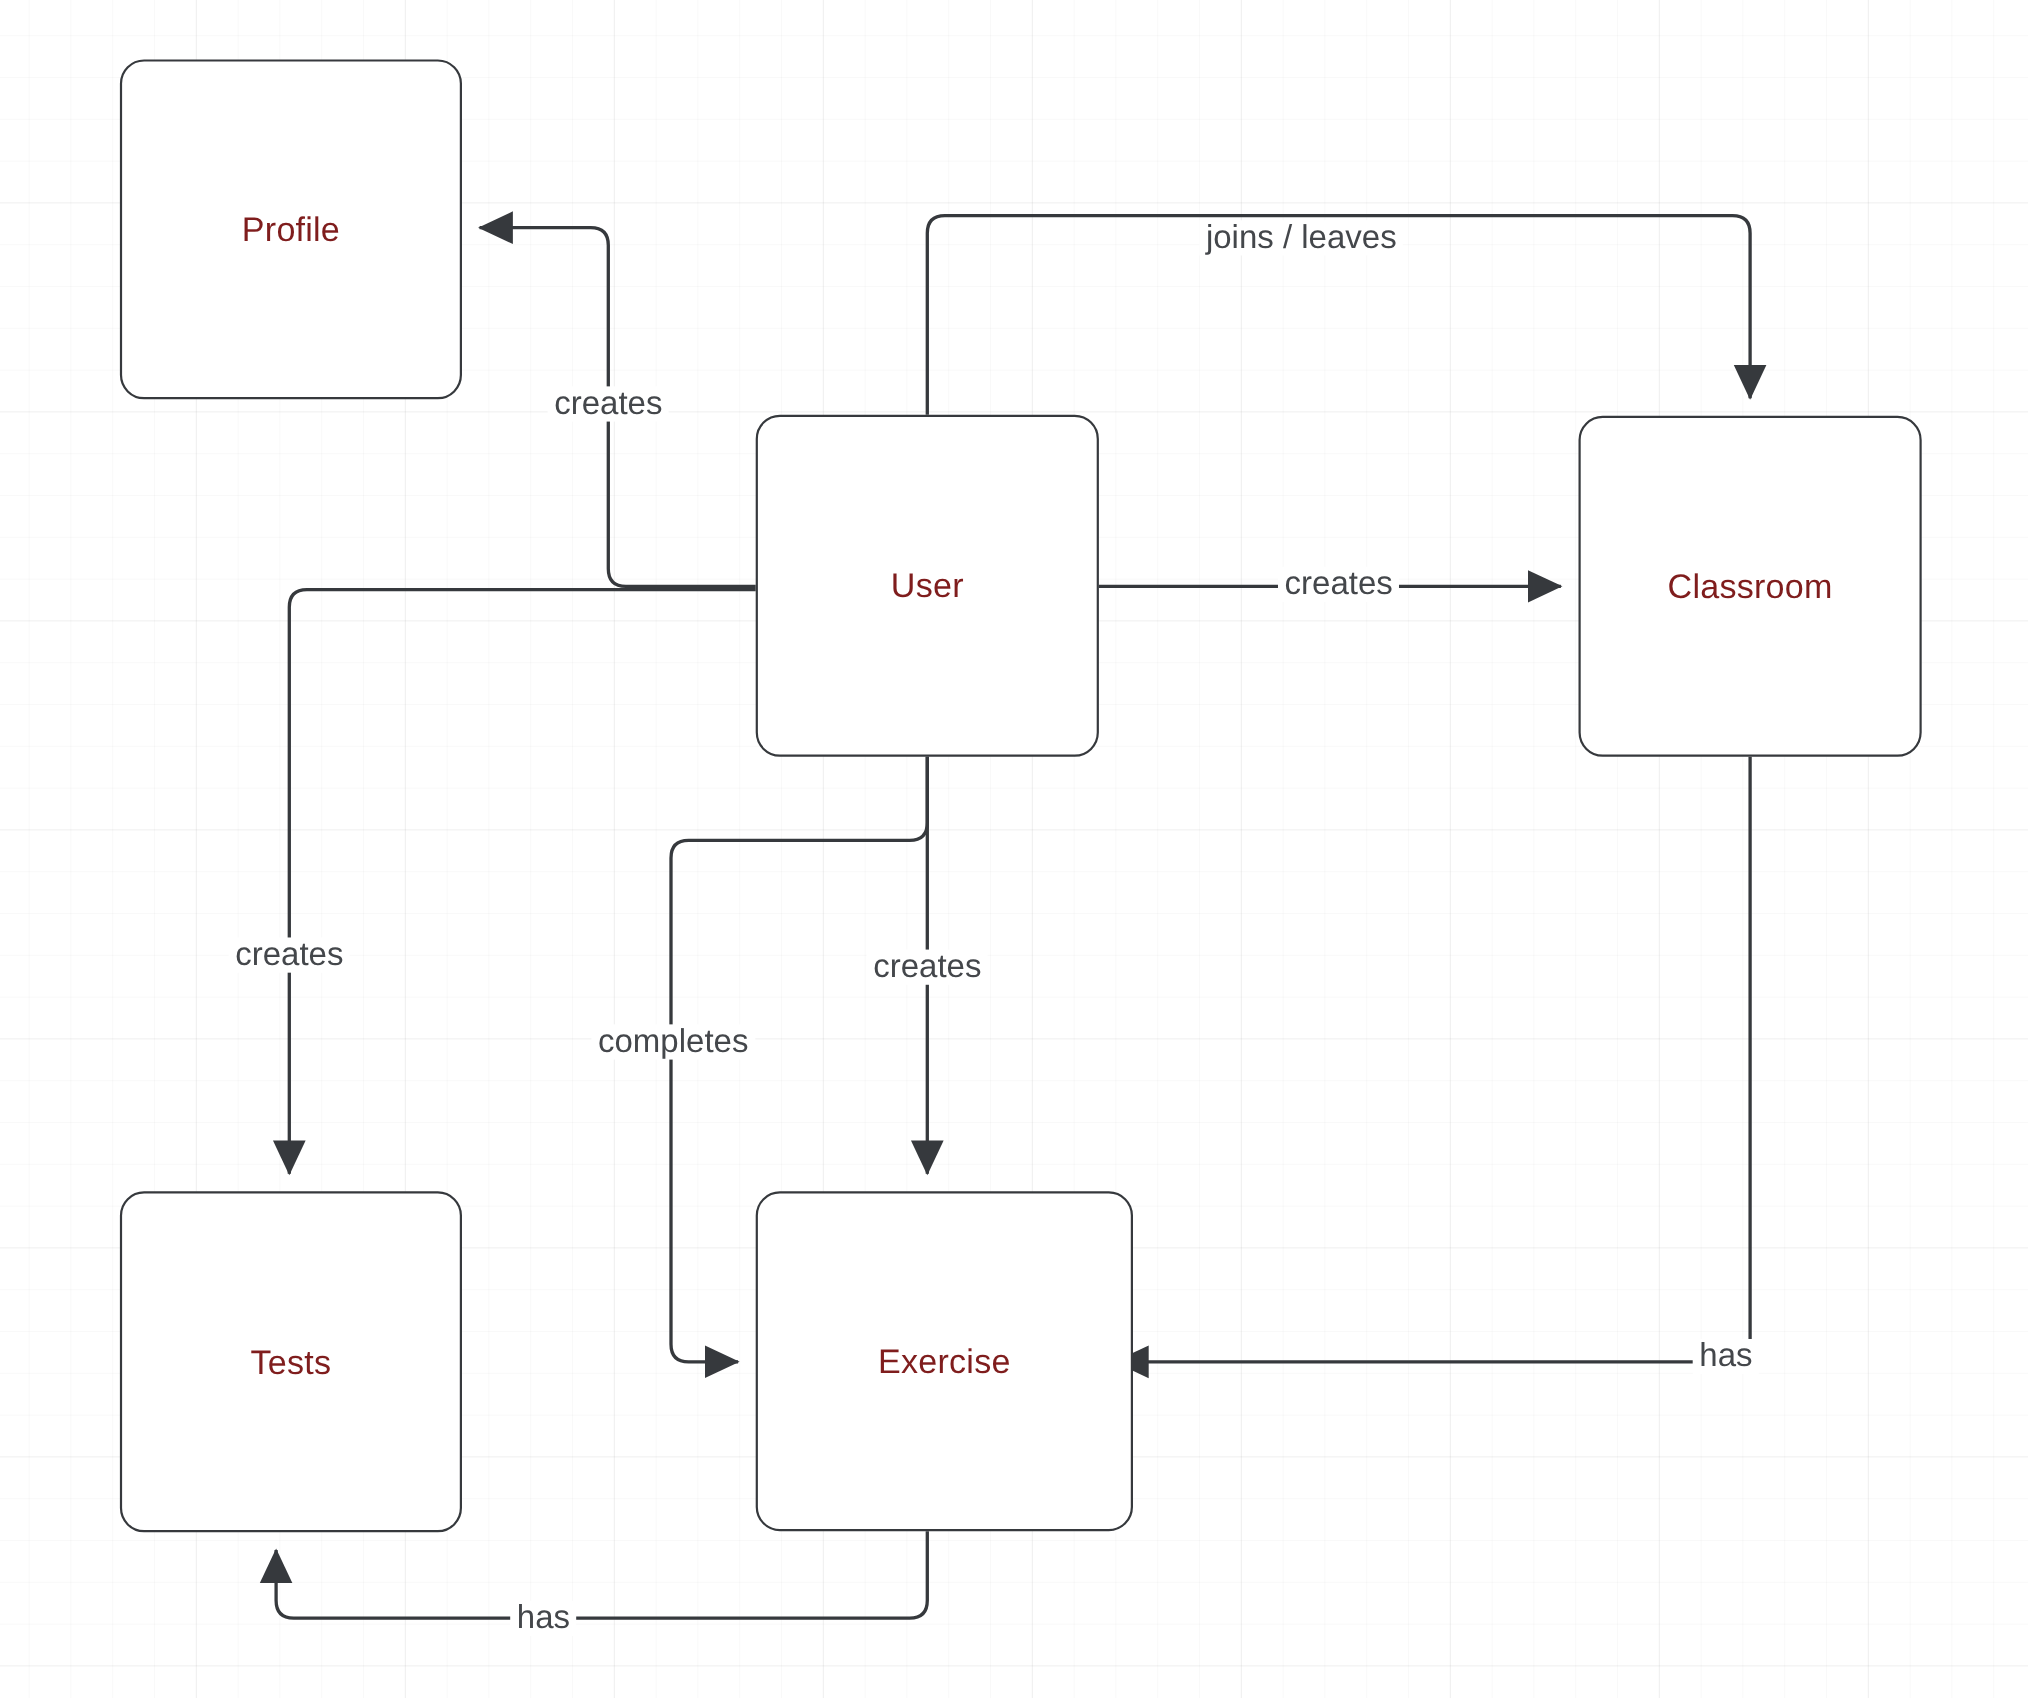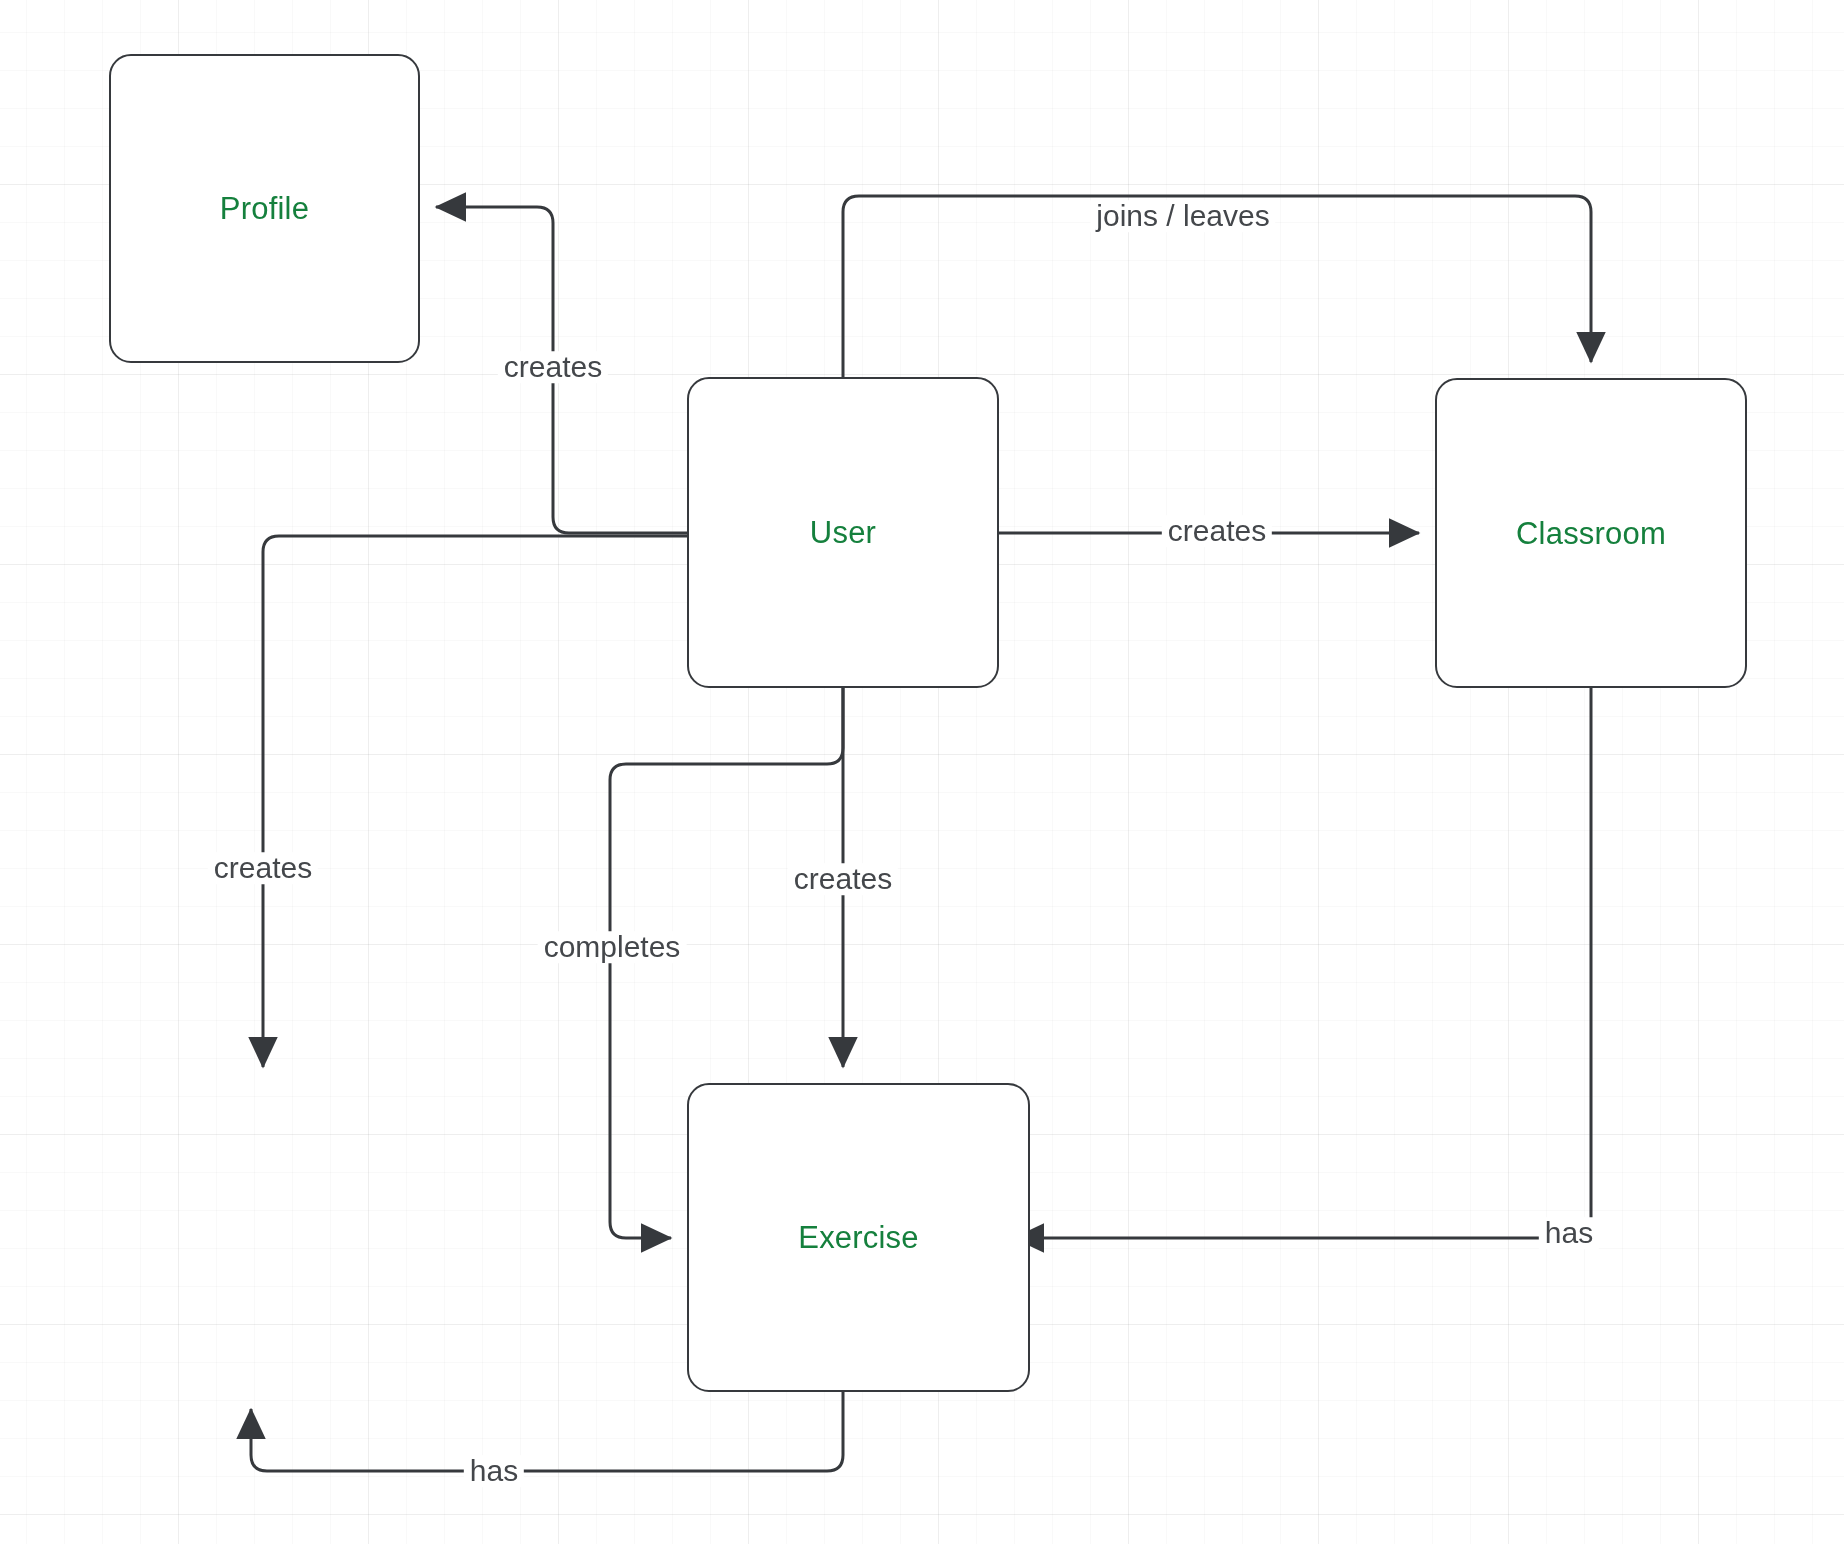--- a/index.html
+++ b/index.html
@@ -35,21 +35,21 @@
     background: #ffffff;
     border: 2px solid #36393d;
     border-radius: 22px;
     display: flex;
     align-items: center;
     justify-content: center;
   }
   .node-label {
     font-family: "Liberation Sans", sans-serif;
     font-size: 31px;
-    color: #15803d;
+    color: #7f1d1d;
     letter-spacing: 0.2px;
     line-height: 1;
     user-select: none;
   }
   .edge-label {
     position: absolute;
     transform: translate(-50%, -50%);
     font-family: "Liberation Sans", sans-serif;
     font-size: 30px;
     color: #44474b;
@@ -97,20 +97,23 @@
   </div>
 
   <div class="node" style="left:687px; top:377px; width:312px; height:311px;">
     <span class="node-label">User</span>
   </div>
 
   <div class="node" style="left:1435px; top:378px; width:312px; height:310px;">
     <span class="node-label">Classroom</span>
   </div>
 
+  <div class="node" style="left:109px; top:1083px; width:311px; height:310px;">
+    <span class="node-label">Tests</span>
+  </div>
 
   <div class="node" style="left:687px; top:1083px; width:343px; height:309px;">
     <span class="node-label">Exercise</span>
   </div>
 
   <div class="edge-label" style="left:553px; top:367px;">creates</div>
 
   <div class="edge-label" style="left:1183px; top:190px;margin-top:26px;">joins / leaves</div>
 
   <div class="edge-label" style="left:1217px; top:531px;">creates</div>

